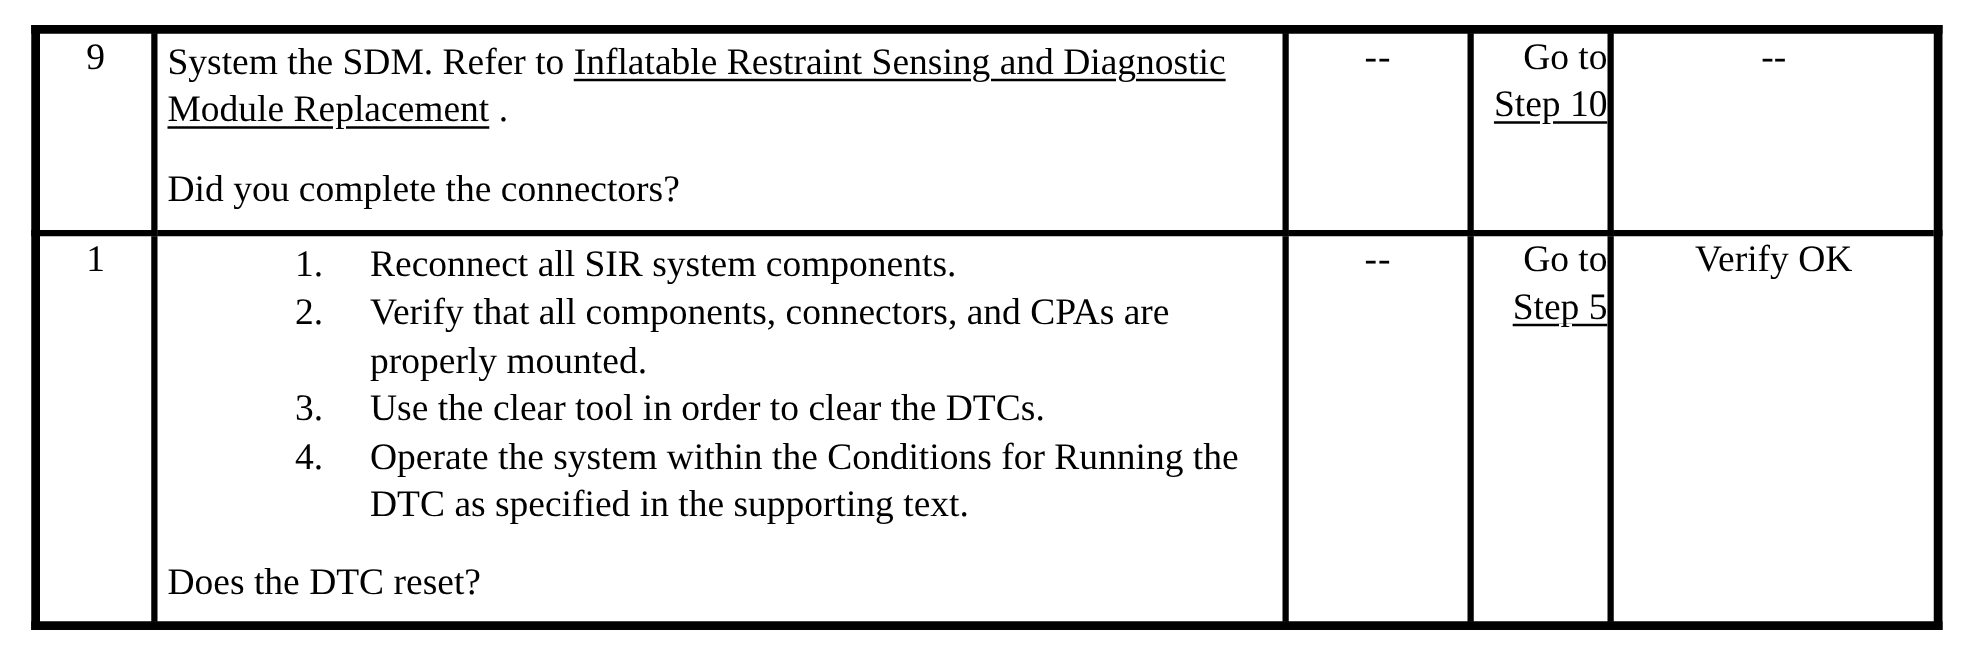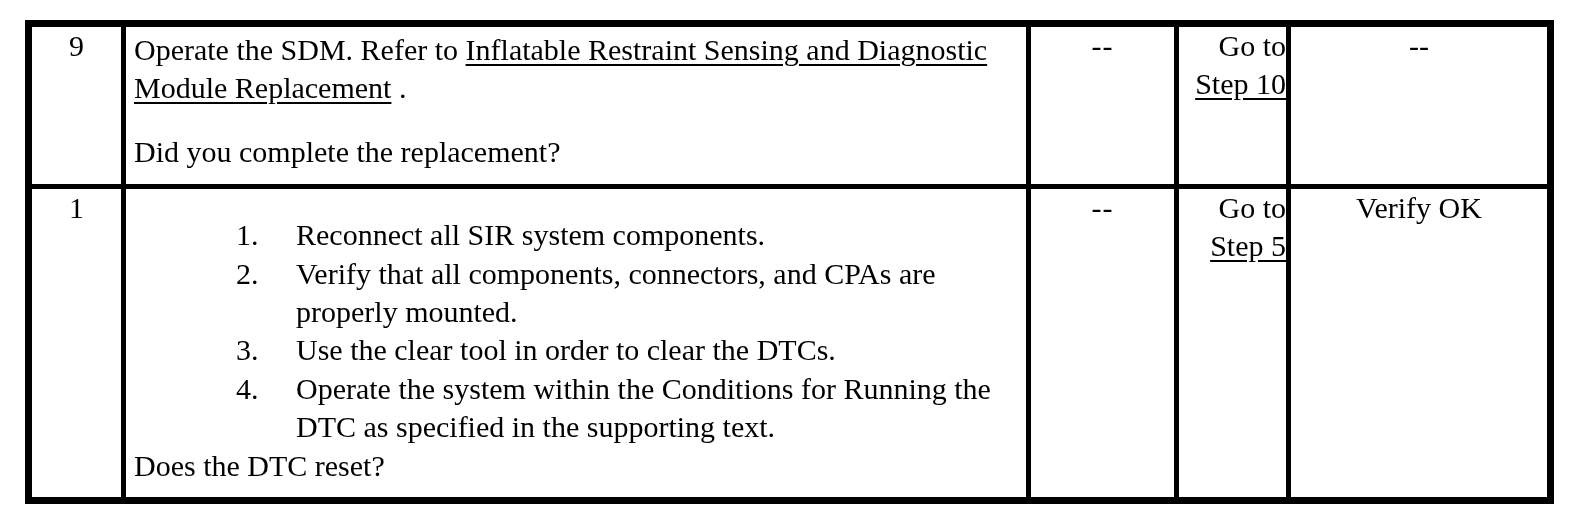--- a/index.html
+++ b/index.html
@@ -64,21 +64,21 @@
     padding: 4px 6px 6px 6px;
   }
   .action-flex {
     display: flex;
     flex-direction: column;
     justify-content: space-between;
     box-sizing: border-box;
     padding: 4px 8px 6px 8px;
   }
   .action-flex.h9  { height: 150px; }
-  .action-flex.h10 { height: 302px; justify-content: flex-end; }
+  .action-flex.h10 { height: 302px; }
 
   a.doc-link {
     color: #000000;
     text-decoration: underline;
     text-decoration-thickness: 2px;
     text-underline-offset: 4px;
   }
   ol.action-list {
     margin: 0;
     padding: 0 0 0 102px;
@@ -106,22 +106,22 @@
       <col class="c-action">
       <col class="c-value">
       <col class="c-yes">
       <col class="c-no">
     </colgroup>
     <tbody>
       <tr class="row9">
         <td class="step-cell">9</td>
         <td class="action-cell">
           <div class="action-flex h9">
-            <div class="action-text"><span>Operate the SDM. Refer to </span><a href="#" class="doc-link">Inflatable Restraint Sensing and Diagnostic Module Replacement</a><span> .</span></div>
-            <div class="action-question">Did you complete the replacement?</div>
+            <div class="action-text"><span>System the SDM. Refer to </span><a href="#" class="doc-link">Inflatable Restraint Sensing and Diagnostic Module Replacement</a><span> .</span></div>
+            <div class="action-question">Did you complete the connectors?</div>
           </div>
         </td>
         <td class="value-cell">--</td>
         <td class="yes-cell">
           <span>Go to</span>
           <a href="#" class="doc-link">Step 10</a>
         </td>
         <td class="no-cell">--</td>
       </tr>
 

